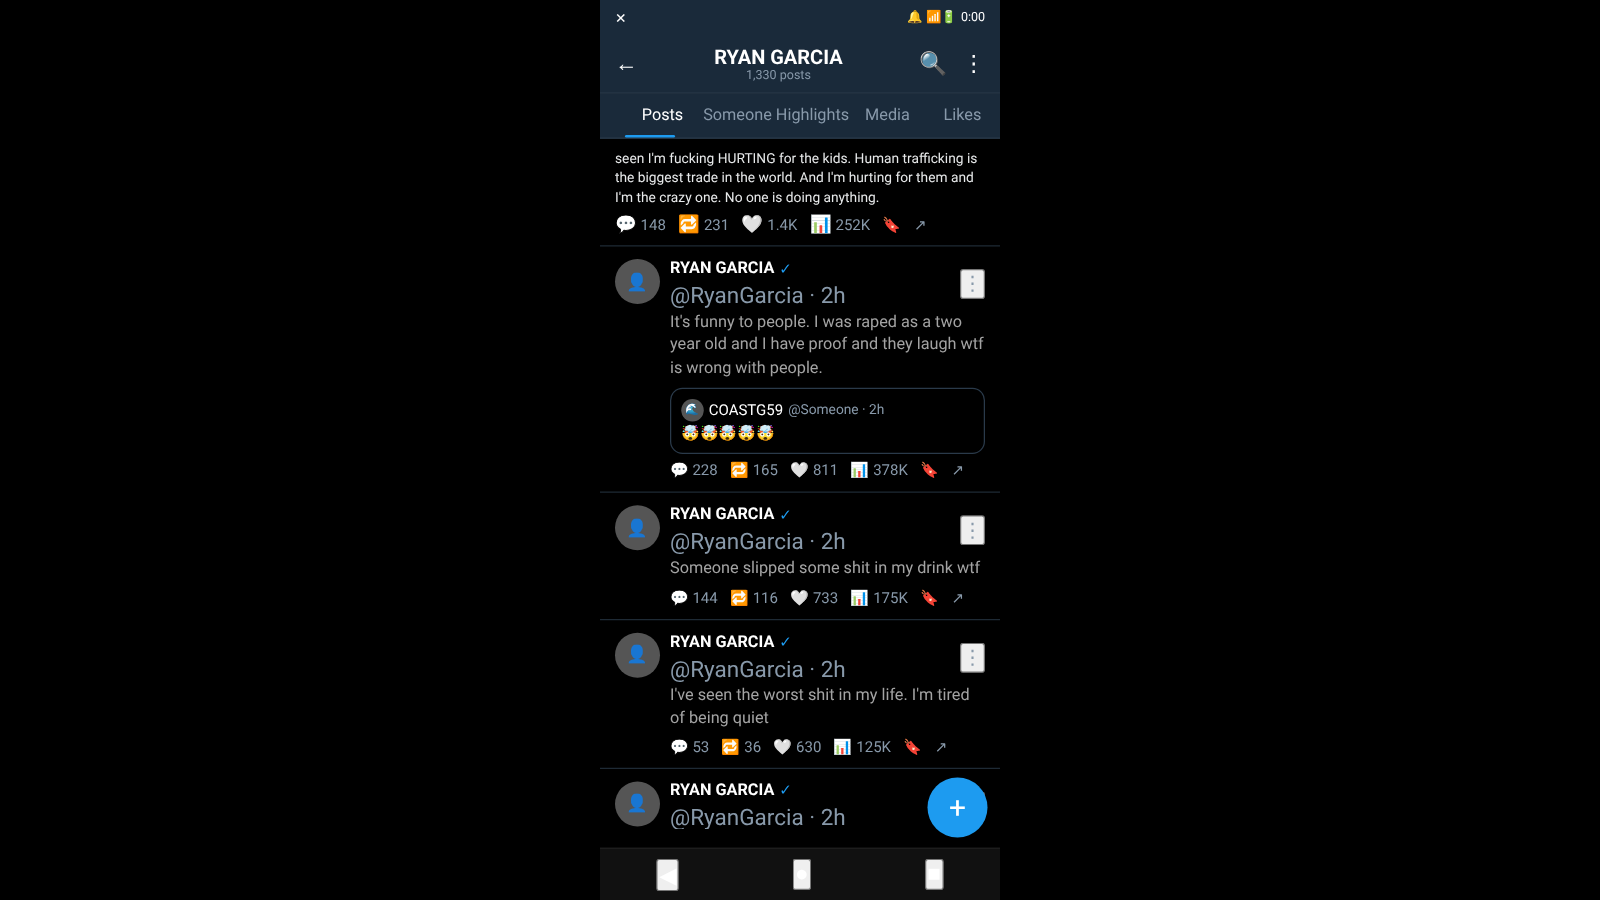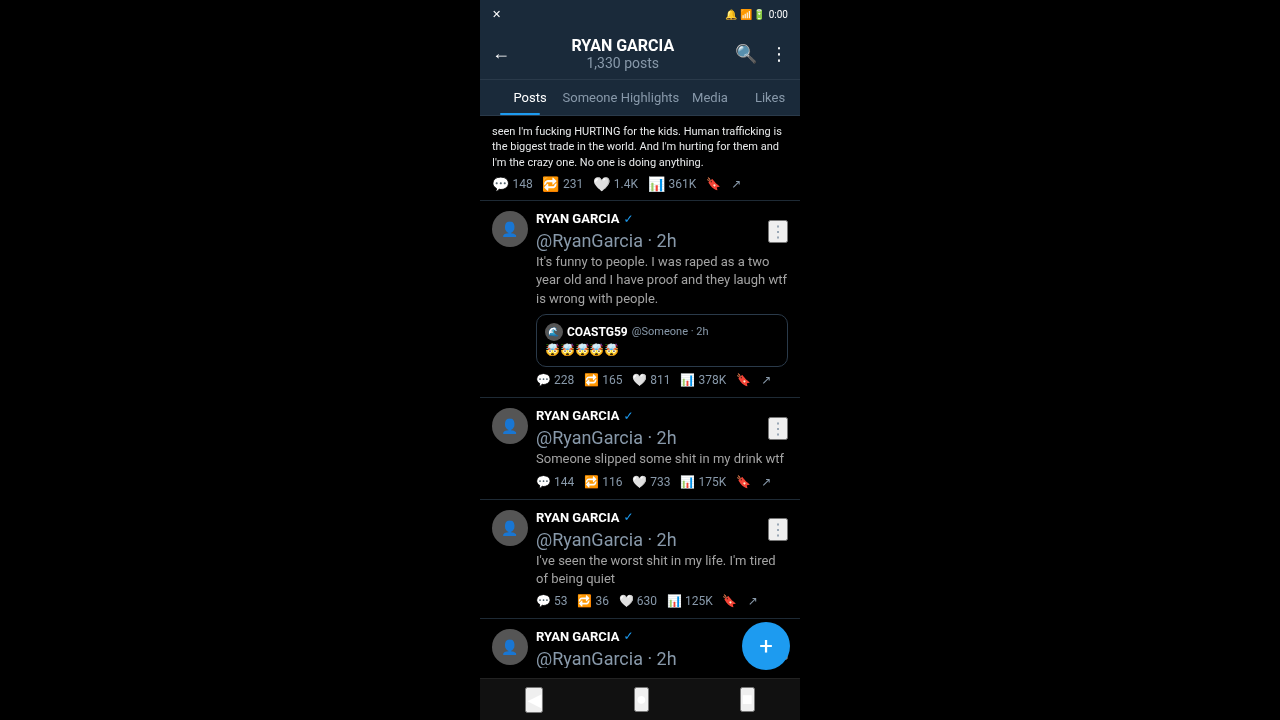--- a/index.html
+++ b/index.html
@@ -35,21 +35,21 @@
       background: #1a2a3a;
       padding: 8px 12px;
       display: flex;
       align-items: center;
       justify-content: space-between;
       border-bottom: 1px solid #2a3a4a;
     }
     .header-left { display: flex; align-items: center; gap: 8px; }
     .header-center { flex: 1; text-align: center; }
     .header-title { color: #fff; font-size: 16px; font-weight: 700; }
-    .header-subtitle { color: #8899aa; font-size: 14px; }
+    .header-subtitle { color: #8899aa; font-size: 10px; }
     .header-right { display: flex; align-items: center; gap: 12px; }
     .icon-btn { color: #fff; font-size: 18px; cursor: pointer; background: none; border: none; }
     .tabs-bar {
       background: #1a2a3a;
       display: flex;
       border-bottom: 1px solid #2a3a4a;
     }
     .tab {
       flex: 1;
       text-align: center;
@@ -115,21 +115,21 @@
       border-radius: 10px;
       padding: 8px;
       margin-bottom: 6px;
     }
     .quote-header { display: flex; align-items: center; gap: 4px; margin-bottom: 2px; }
     .quote-avatar {
       width: 18px; height: 18px; border-radius: 50%;
       background: #555; display: flex; align-items: center;
       justify-content: center; font-size: 9px; color: #aaa;
     }
-    .quote-name { color: #fff; font-size: 12px; font-weight: 700; }
+    .quote-name { color: #fff; font-size: 12px; font-weight: 400; }
     .quote-handle { color: #8899aa; font-size: 11px; }
     .quote-text { color: #e7e9ea; font-size: 12px; line-height: 1.3; }
     .tweet-actions {
       display: flex;
       align-items: center;
       gap: 10px;
       color: #8899aa;
       font-size: 12px;
     }
     .action-item { display: flex; align-items: center; gap: 3px; }
@@ -223,21 +223,21 @@
         <div class="action-item">
           <span class="action-icon">🔁</span>
           <span>231</span>
         </div>
         <div class="action-item">
           <span class="action-icon">🤍</span>
           <span>1.4K</span>
         </div>
         <div class="action-item">
           <span class="action-icon">📊</span>
-          <span>361K</span>
+          <span>252K</span>
         </div>
         <div class="action-item">
           <span>🔖</span>
         </div>
         <div class="action-item">
           <span>↗</span>
         </div>
       </div>
     </div>
 

